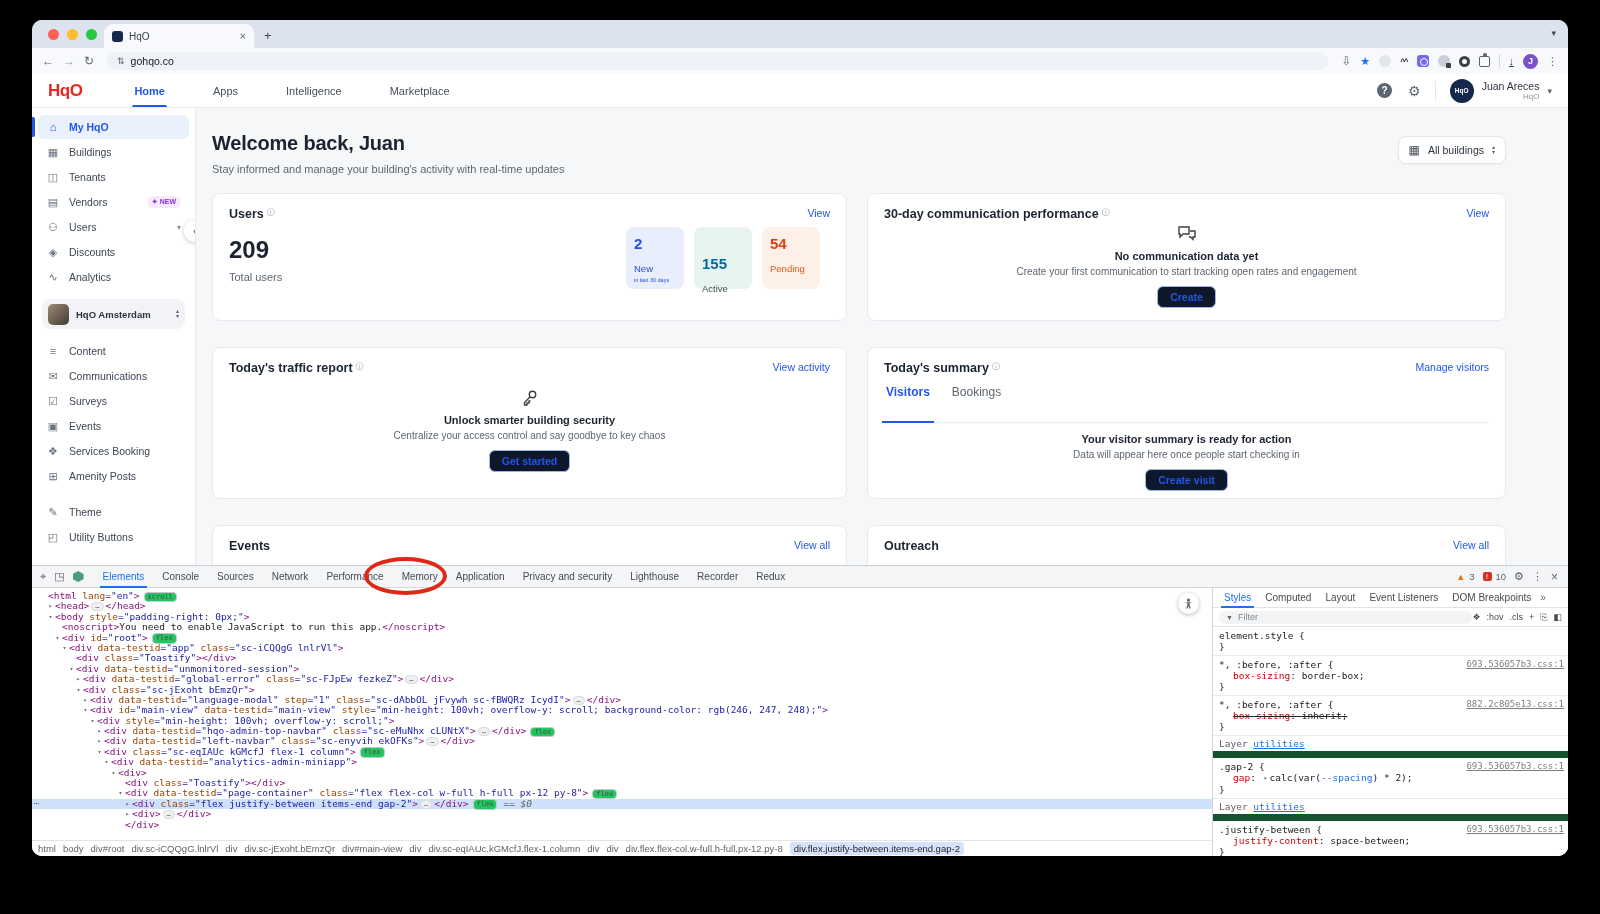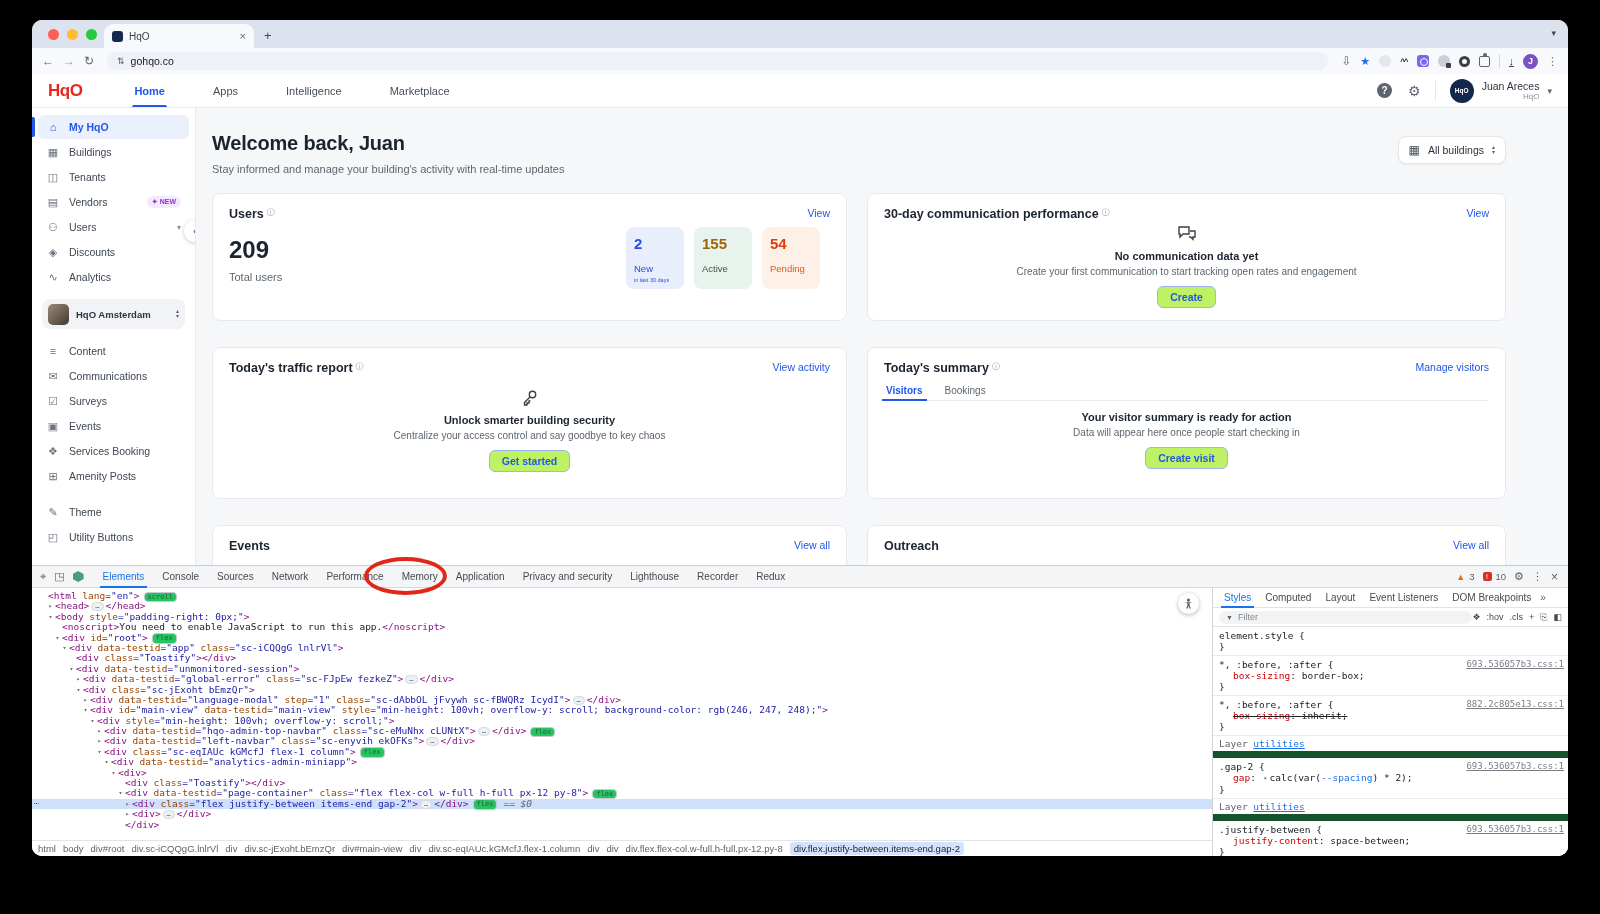--- a/index.html
+++ b/index.html
@@ -107,36 +107,36 @@
 
   .users-body { display:flex; align-items:center; }
   .big-num { font-size:24px; font-weight:bold; color:#1b2430; margin-top:9px; }
   .big-label { font-size:11px; color:#5c6670; margin-top:7px; }
   .tiles { margin-left:auto; display:flex; gap:10px; margin-top:6px; margin-right:10px; }
   .tile { width:58px; height:62px; border-radius:8px; padding:8px 8px; }
   .tile.blue { background:#e9eefc; color:#2b4ce0; }
   .tile.green { background:#e7f4ed; }
   .tile.orange { background:#fdf0e6; }
   .tile-val { font-size:15px; font-weight:bold; }
-  .tile.green .tile-val { color:#a16207; }
+  .tile.green .tile-val { color:#0369a1;margin-top:20px; }
   .tile.orange .tile-val { color:#dd3d0d; }
   .tile-label { font-size:9.5px; margin-top:11px; }
   .tile.green .tile-label { color:#3c554a; }
   .tile.orange .tile-label { color:#e05a1f; }
   .tile-sub { font-size:5.5px; margin-top:3px; color:#2b4ce0; }
 
   .empty { text-align:center; margin-top:4px; }
   .empty-icon { color:#3c4043; height:22px; }
   .empty-title { font-size:11px; font-weight:bold; color:#1b2430; margin-top:3px; }
   .empty-sub { font-size:10px; color:#5c6670; margin-top:4px; }
   .btn-outline { display:inline-block; margin-top:9px; padding:4px 12px; border:1px solid #9db4ef; border-radius:6px;
-                 color:#2257e7; font-size:10.5px; font-weight:bold; background:#bef264; cursor:pointer; }
+                 color:#2257e7; font-size:10.5px; font-weight:bold; background:#0f172a; cursor:pointer; }
 
   .sum-tabs { display:flex; gap:22px; border-bottom:1px solid #ecedef; margin-top:10px; padding:0 2px; }
-  .sum-tab { font-size:10px; color:#5c6670; padding-bottom:4px; position:relative; cursor:pointer; }
+  .sum-tab { font-size:12px; color:#5c6670; padding-bottom:23px; position:relative; cursor:pointer; }
   .sum-tab.active { color:#2257e7; font-weight:bold; }
   .sum-tab.active::after { content:""; position:absolute; left:-4px; right:-4px; bottom:-1px; height:2px; background:#2257e7; }
 
   
   .devtools { height:291px; flex:none; background:#fff; border-top:1px solid #c9ccd2; display:flex; flex-direction:column; font-family:"Liberation Sans", sans-serif; }
   .dt-tabbar { height:22px; flex:none; background:#f4f5f7; border-bottom:1px solid #d5d8dc; display:flex; align-items:center; padding:0 6px; gap:2px; }
   .dt-lefticons { display:flex; align-items:center; gap:8px; margin-right:8px; padding-left:2px; }
   .dt-ic { color:#5f6368; font-size:11px; }
   .hexa { width:11px; height:11px; background:#4a9b7f; clip-path:polygon(50% 0,100% 27%,100% 73%,50% 100%,0 73%,0 27%); }
   .dt-tab { padding:0 9px; height:22px; display:flex; align-items:center; font-size:10px; color:#474b50; position:relative; white-space:nowrap; cursor:default; }

